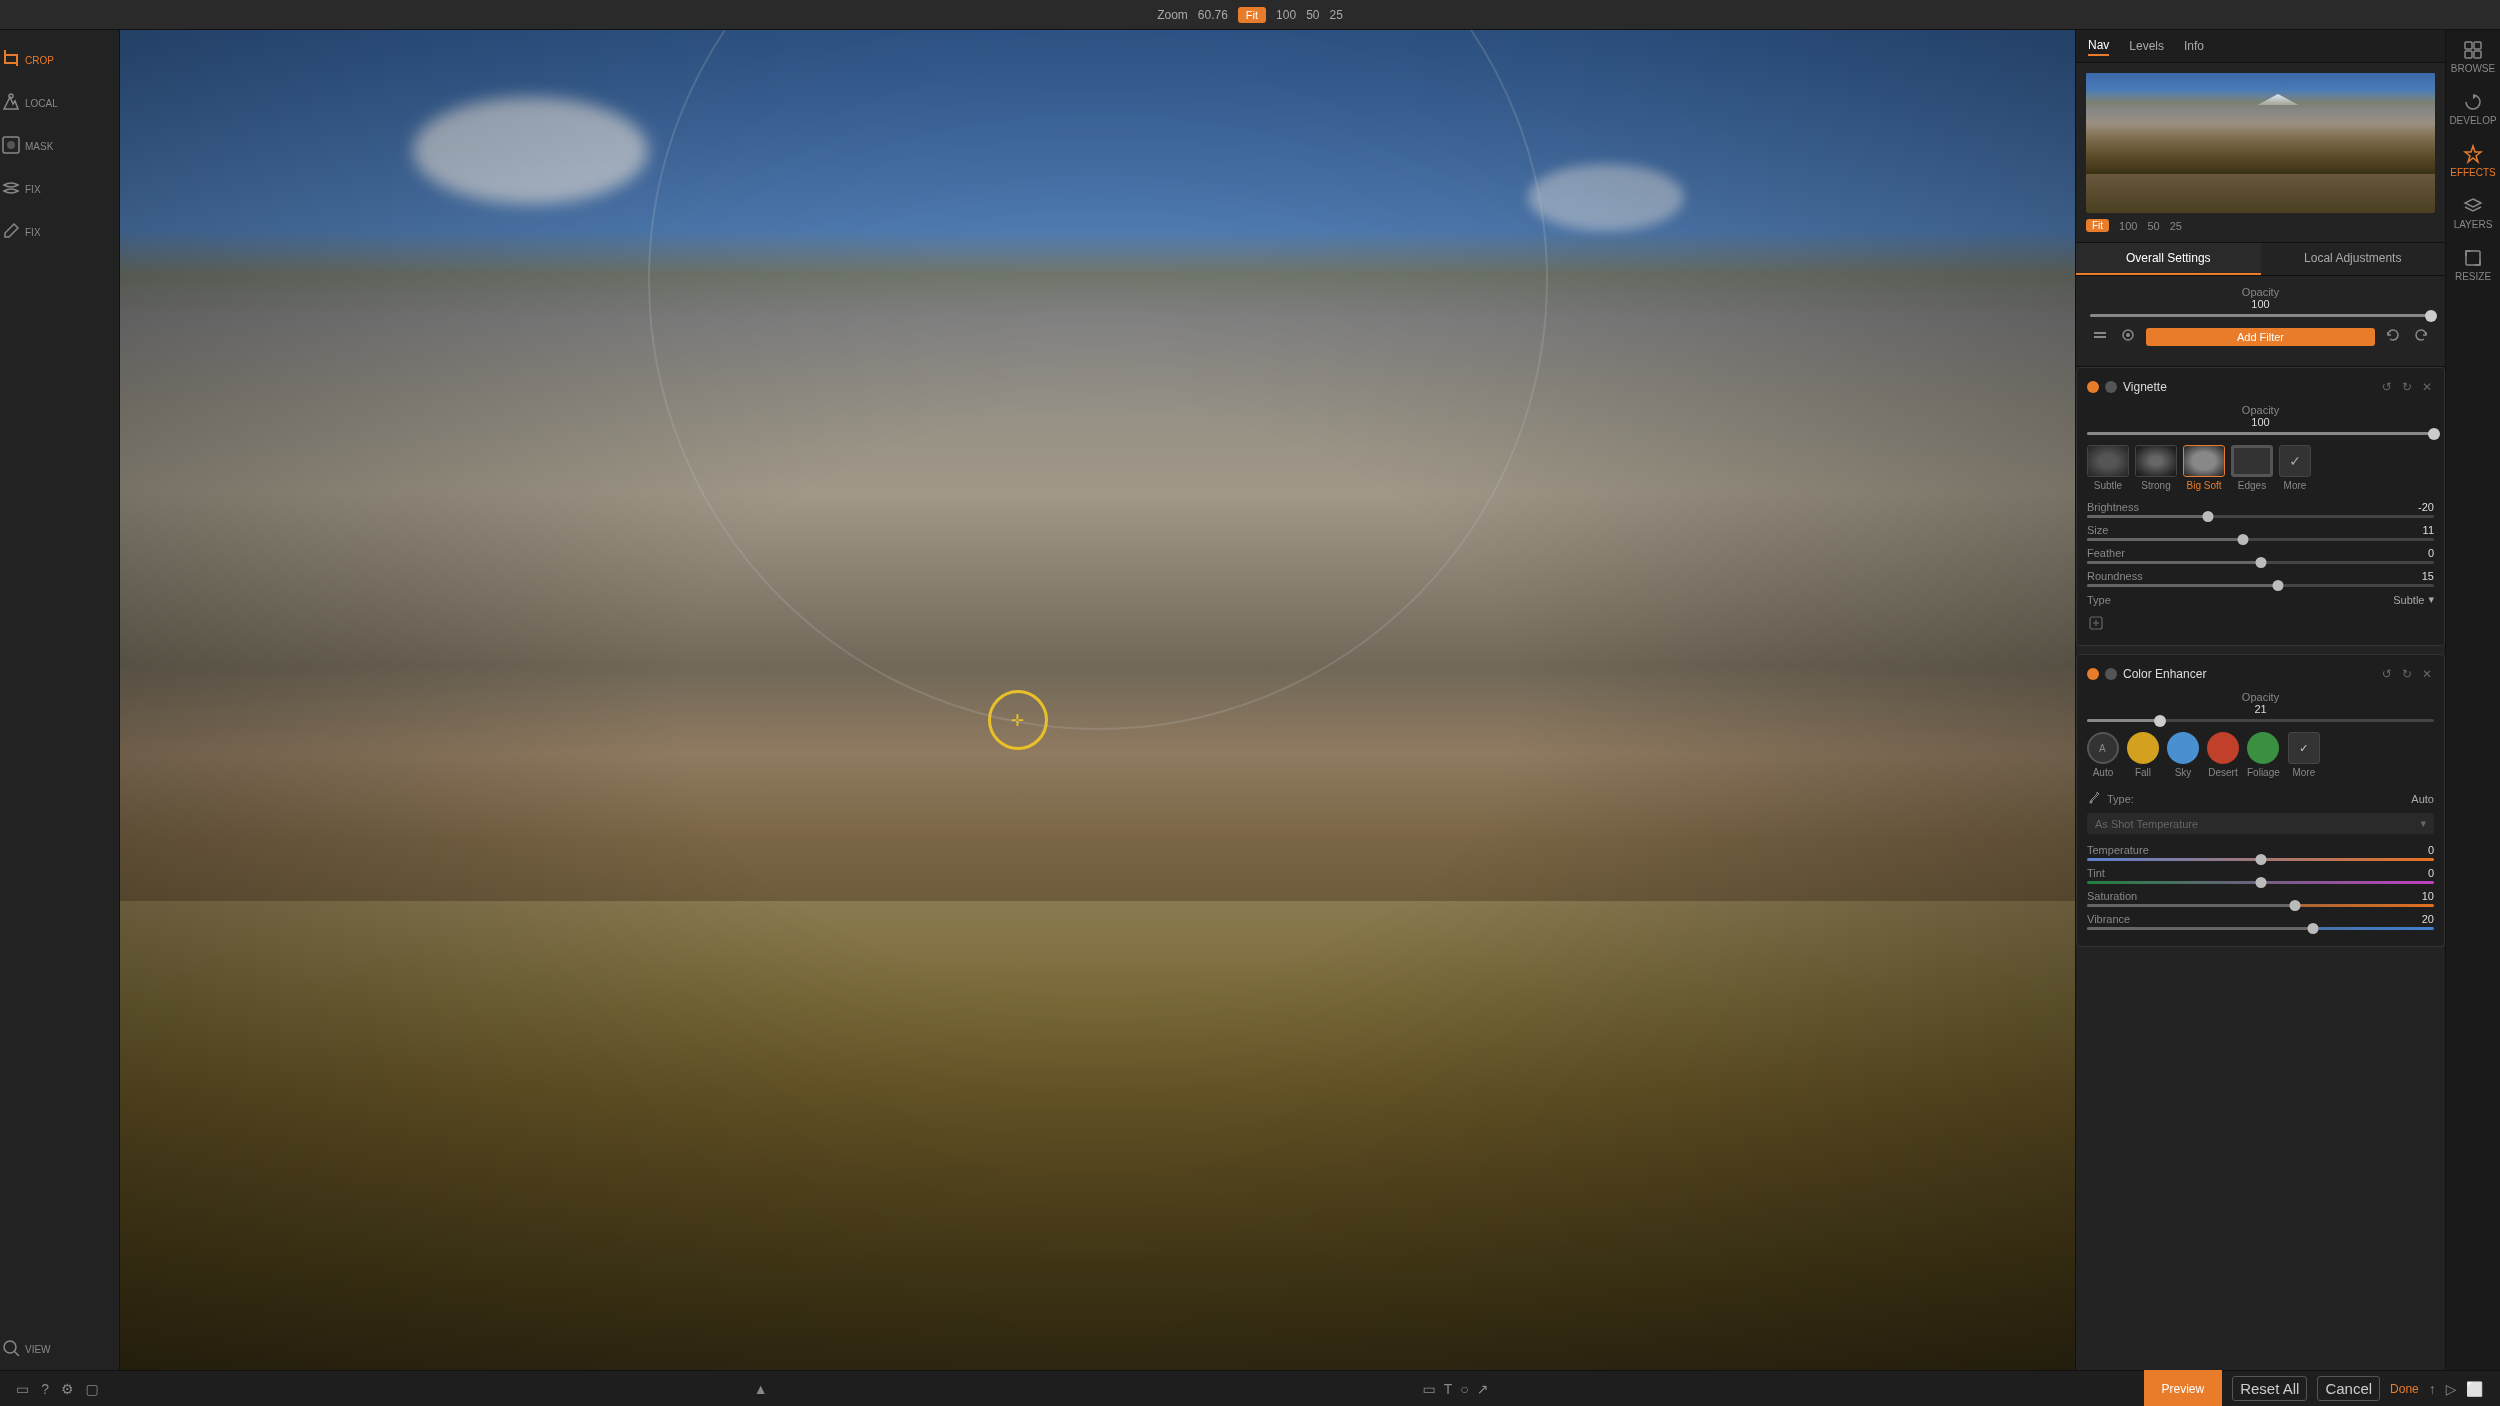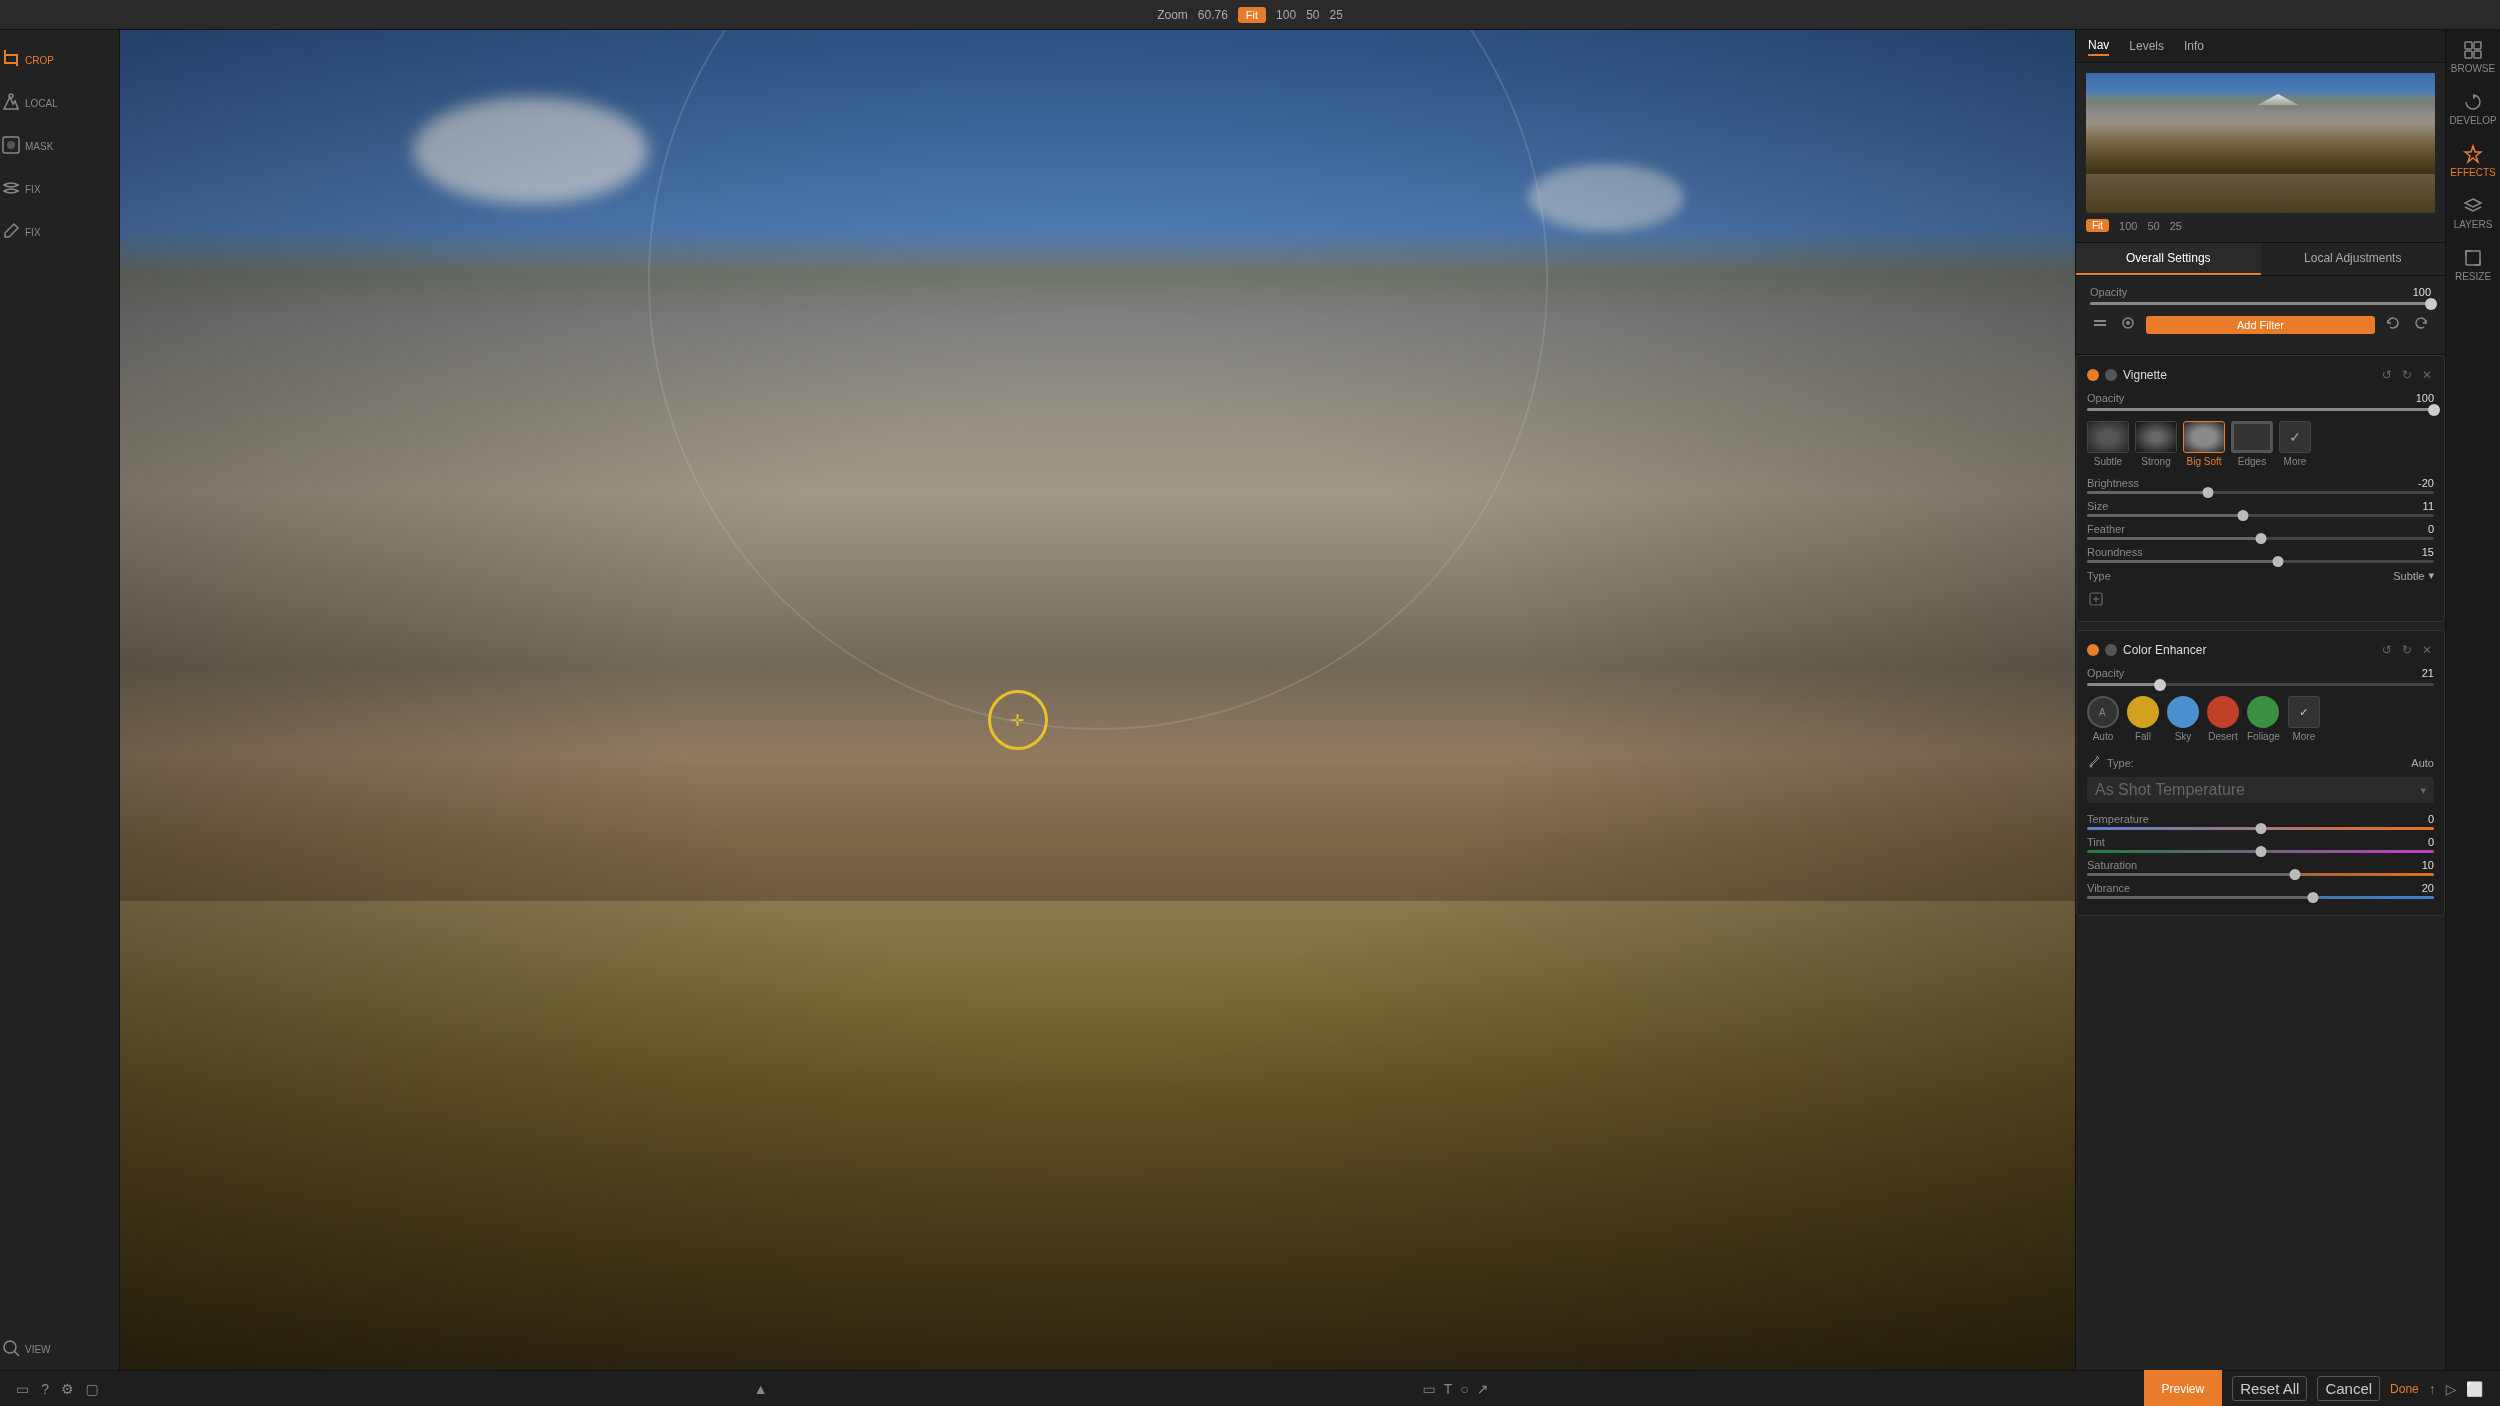--- a/index.html
+++ b/index.html
@@ -51,21 +51,21 @@
 
     
     .adj-tabs { display: flex; border-bottom: 1px solid #111; }
     .adj-tab { flex: 1; text-align: center; padding: 8px; cursor: pointer; color: #aaa; font-size: 12px; }
     .adj-tab.active { color: #fff; background: #2a2a2a; border-bottom: 2px solid #e87c2a; }
 
     
     .panel-section { padding: 10px 14px; border-bottom: 1px solid #111; }
 
     
-    .opacity-row { display: flex; align-items: center; justify-content: space-between; margin-bottom: 4px; }
+    .opacity-row { display: flex; align-items: center; justify-content: space-between; margin-bottom: 4px; flex-direction: column; }
     .opacity-label { color: #888; font-size: 11px; }
     .opacity-value { color: #ddd; font-size: 11px; }
     .slider-track { width: 100%; height: 3px; background: #444; border-radius: 2px; margin: 4px 0 8px; position: relative; }
     .slider-fill { height: 100%; background: #888; border-radius: 2px; }
     .slider-thumb { width: 12px; height: 12px; background: #ccc; border-radius: 50%; position: absolute; top: -4.5px; transform: translateX(-50%); cursor: pointer; }
 
     
     .filter-controls { display: flex; align-items: center; gap: 8px; margin-bottom: 8px; }
     .icon-btn { background: none; border: none; color: #888; cursor: pointer; font-size: 14px; padding: 2px; }
     .add-filter-btn { background: #e87c2a; color: #fff; border: none; border-radius: 3px; padding: 3px 12px; font-size: 11px; cursor: pointer; flex: 1; }
@@ -474,21 +474,21 @@
                 <path d="M8 2 L10 4 L4 10 L2 12 L2 10 L8 4 Z" stroke="#888" stroke-width="1" fill="none"></path>
                 <circle cx="2" cy="12" r="1.5" fill="#888"></circle>
               </svg>
           </button>
           <span class="color-row-label">Type:</span>
           <span style="flex:1;"></span>
           <span class="color-row-val">Auto</span>
         </div>
 
         <div style="display:flex; align-items:center; justify-content:space-between; margin-bottom:10px; background:#2a2a2a; border-radius:3px; padding:4px 8px;">
-          <span style="color:#666; font-size:16px;">As Shot Temperature</span>
+          <span style="color:#666; font-size:11px;">As Shot Temperature</span>
           <span style="color:#666;">▾</span>
         </div>
 
         <div class="slider-row">
           <div class="slider-row-header">
             <span class="slider-label">Temperature</span>
             <span class="slider-val">0</span>
           </div>
           <div class="slider-bar slider-temp">
             <div class="slider-bar-thumb" style="left:50%;"></div>

